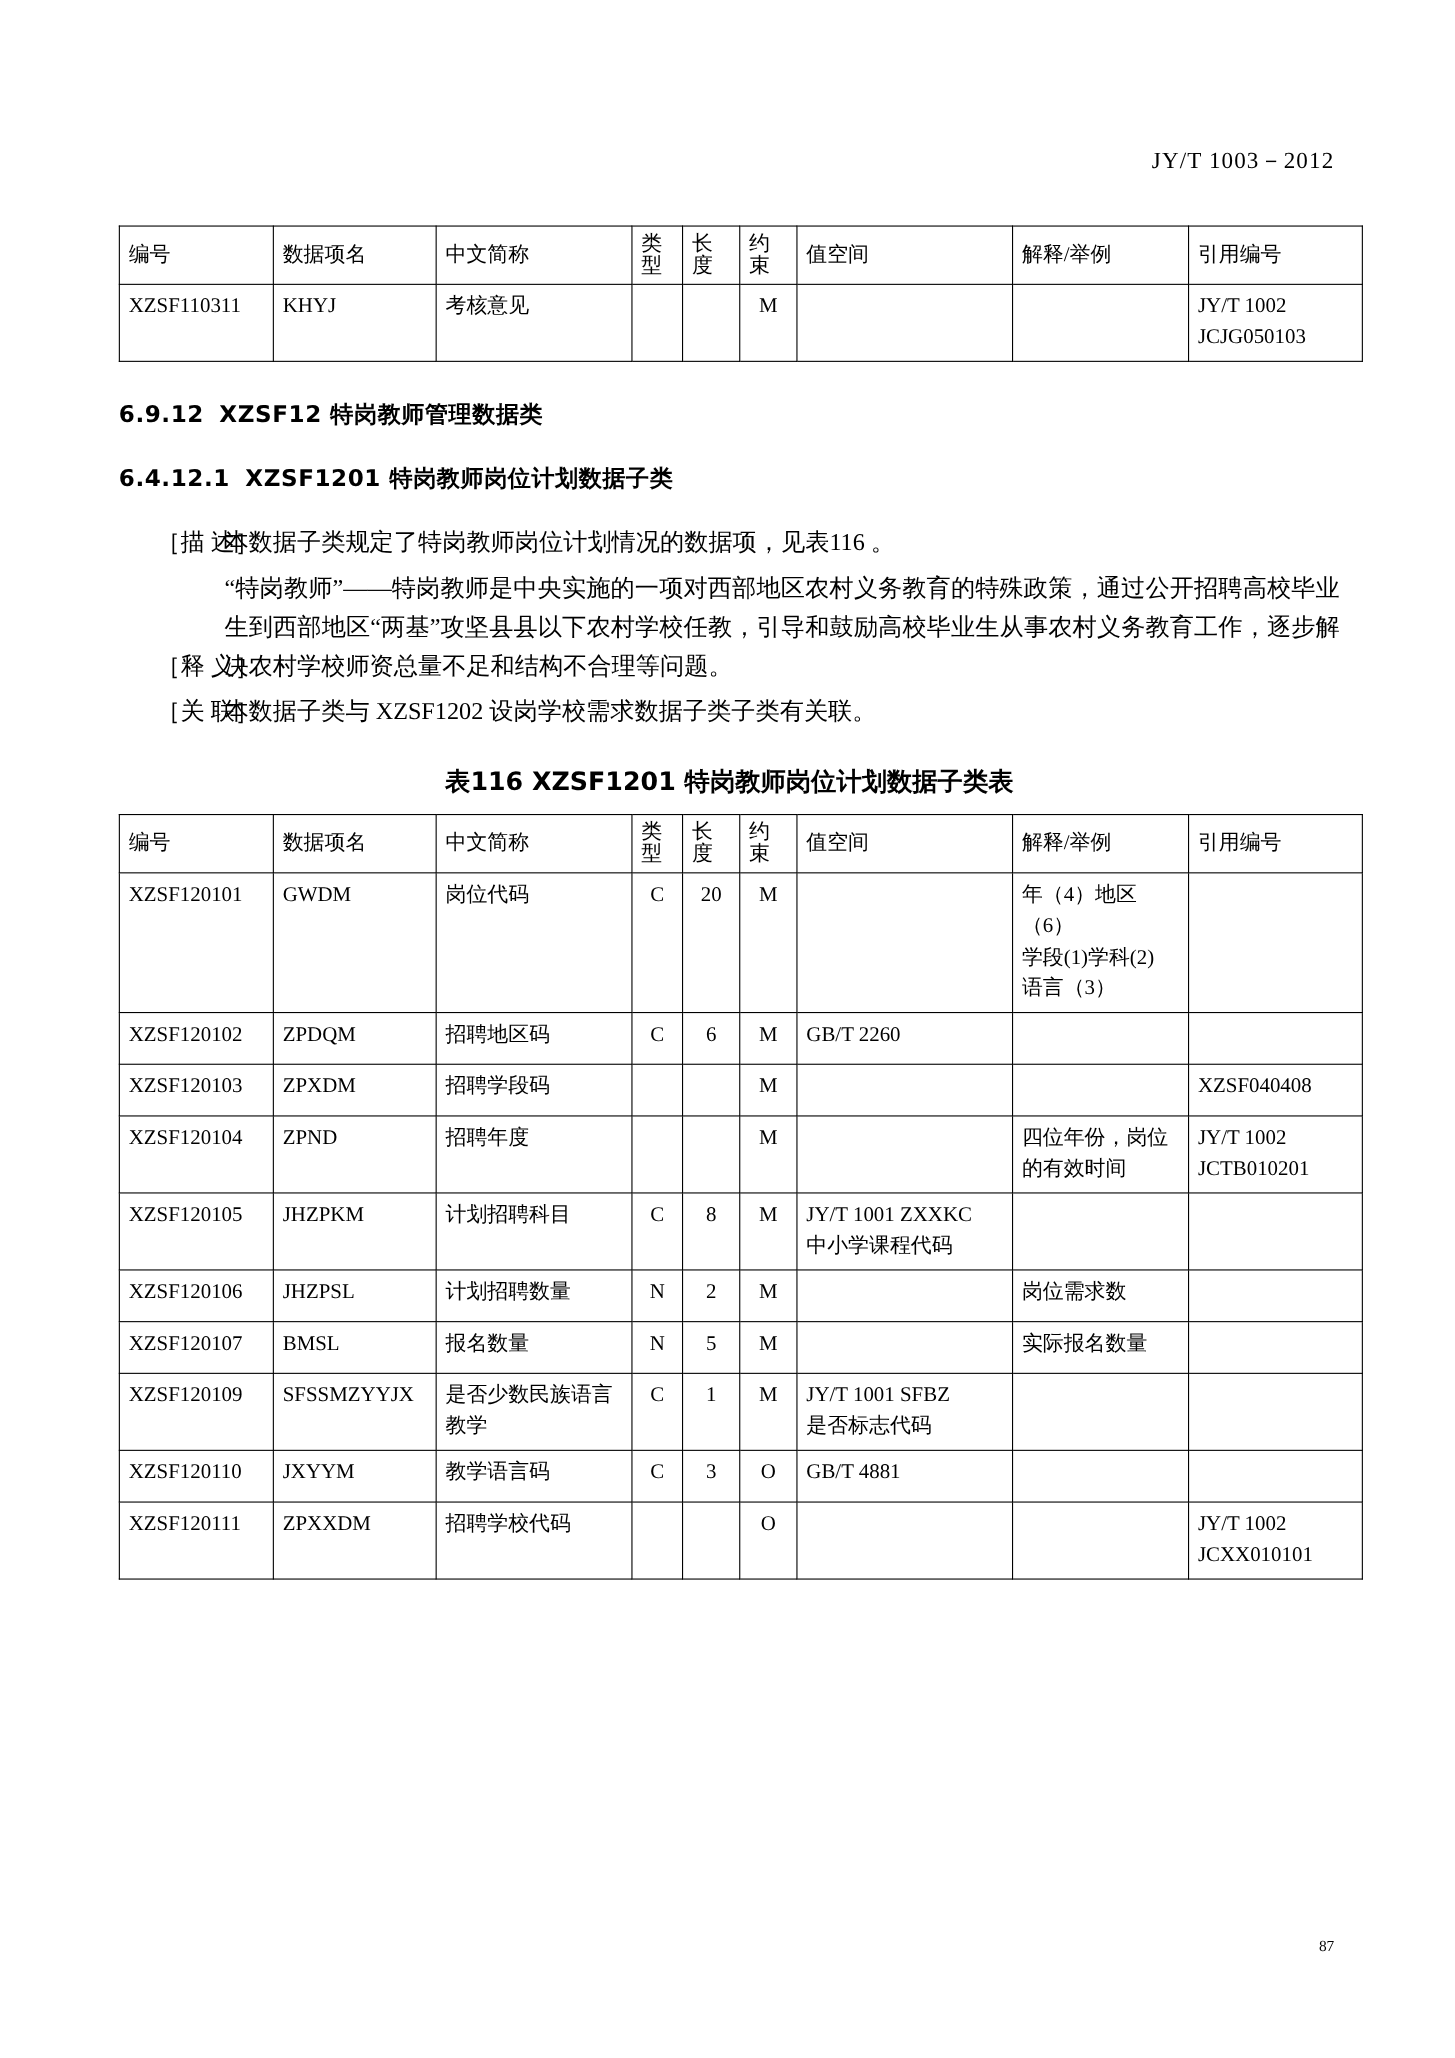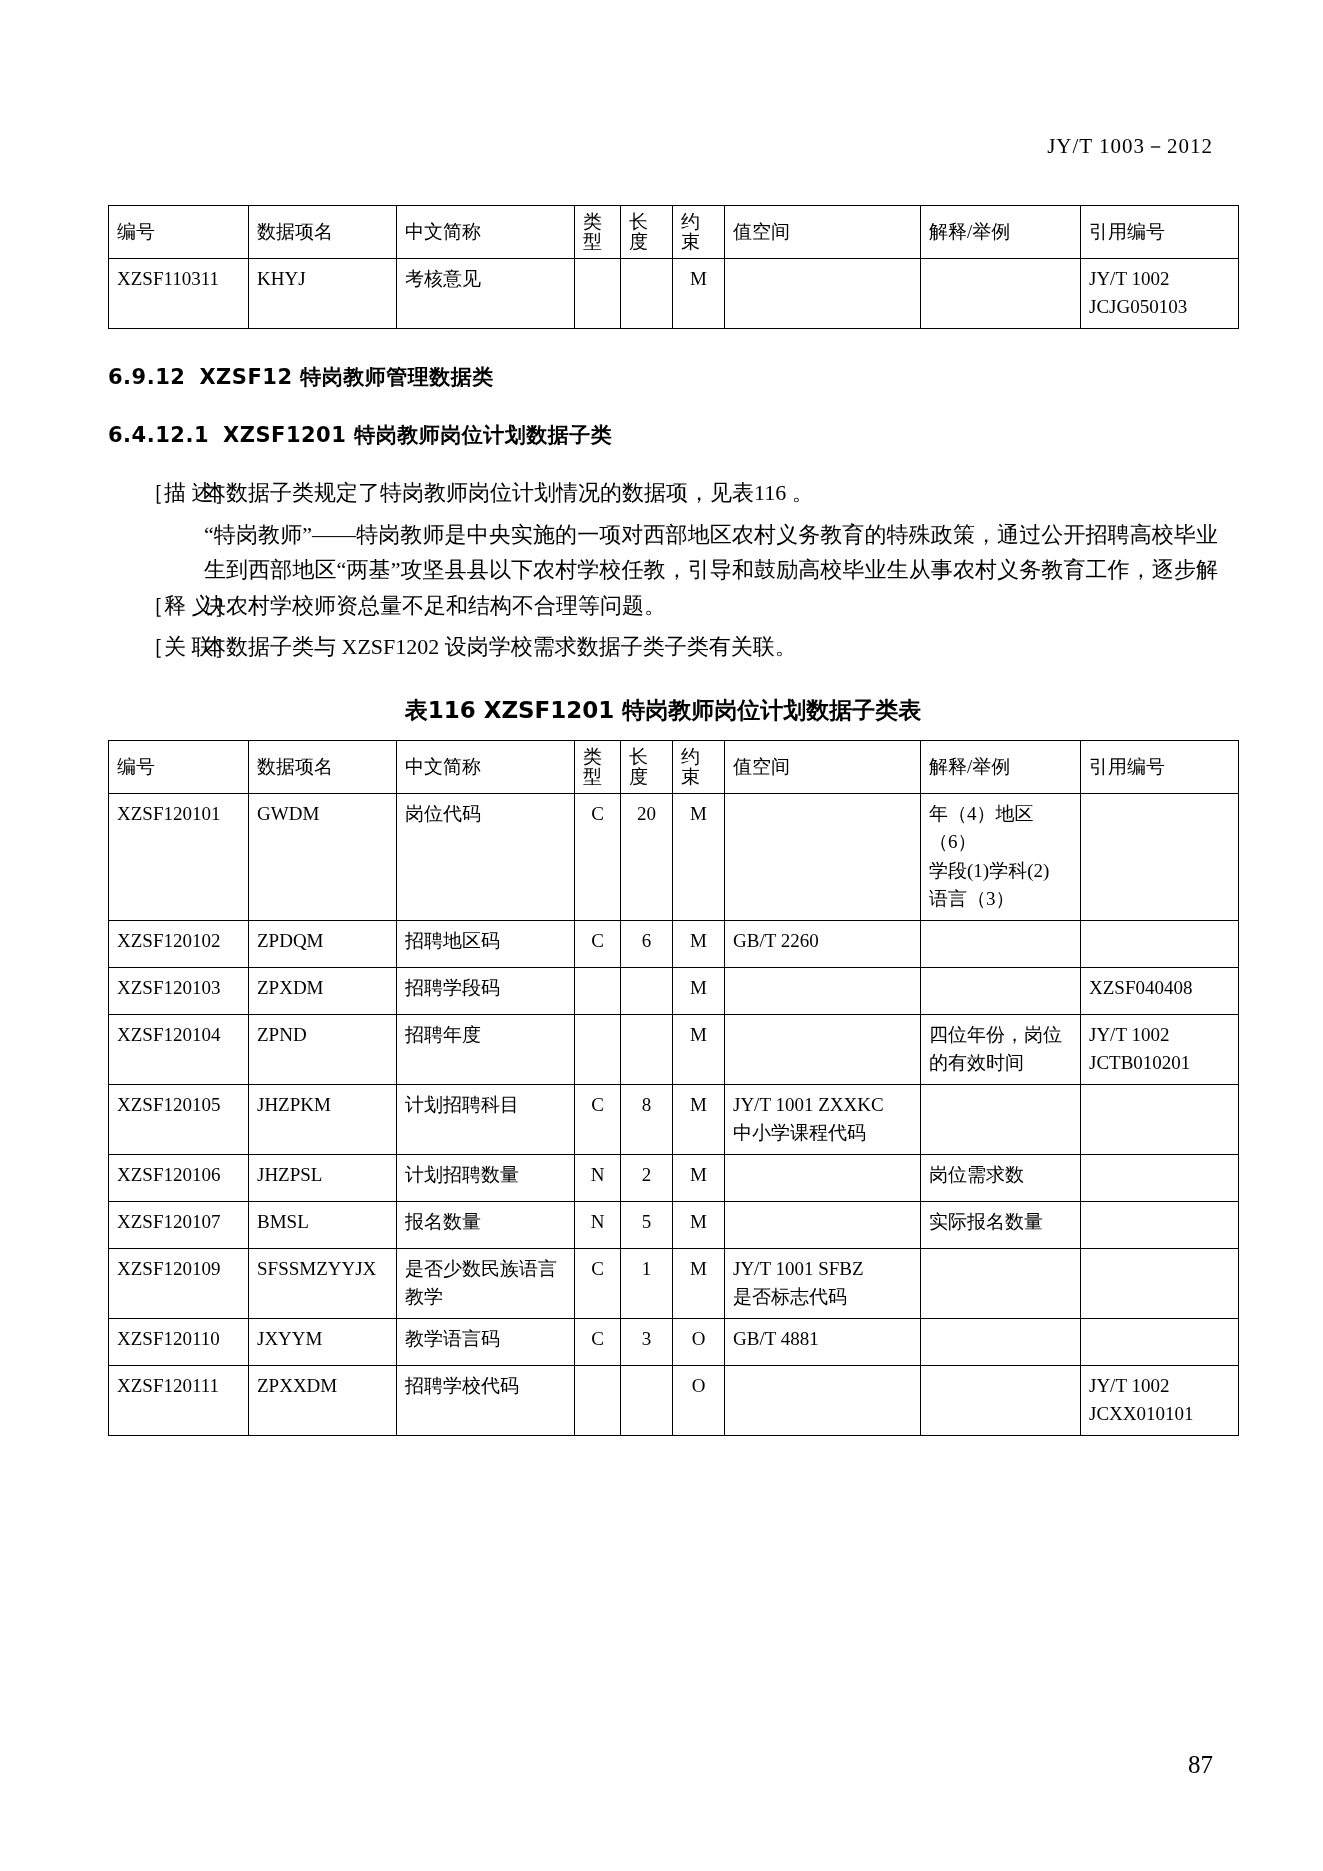--- a/index.html
+++ b/index.html
@@ -112,21 +112,21 @@
     font-size: 23px;
     font-weight: bold;
     margin: 30px 0 14px 0;
   }
   .tbl2-wrap { margin-top: 0; }
   table.dt.t2 td { height: 34px; }
   .pageno {
     position: absolute;
     right: 110px;
     bottom: 92px;
-    font-size: 25px;
+    font-size: 14px;
     font-family: "Liberation Serif", serif;
   }
   .tall td { padding-top: 9px; padding-bottom: 9px; }
 </style>
 </head>
 <body>
 
 <div class="page">
 
   <div class="header">JY/T 1003－2012</div>

